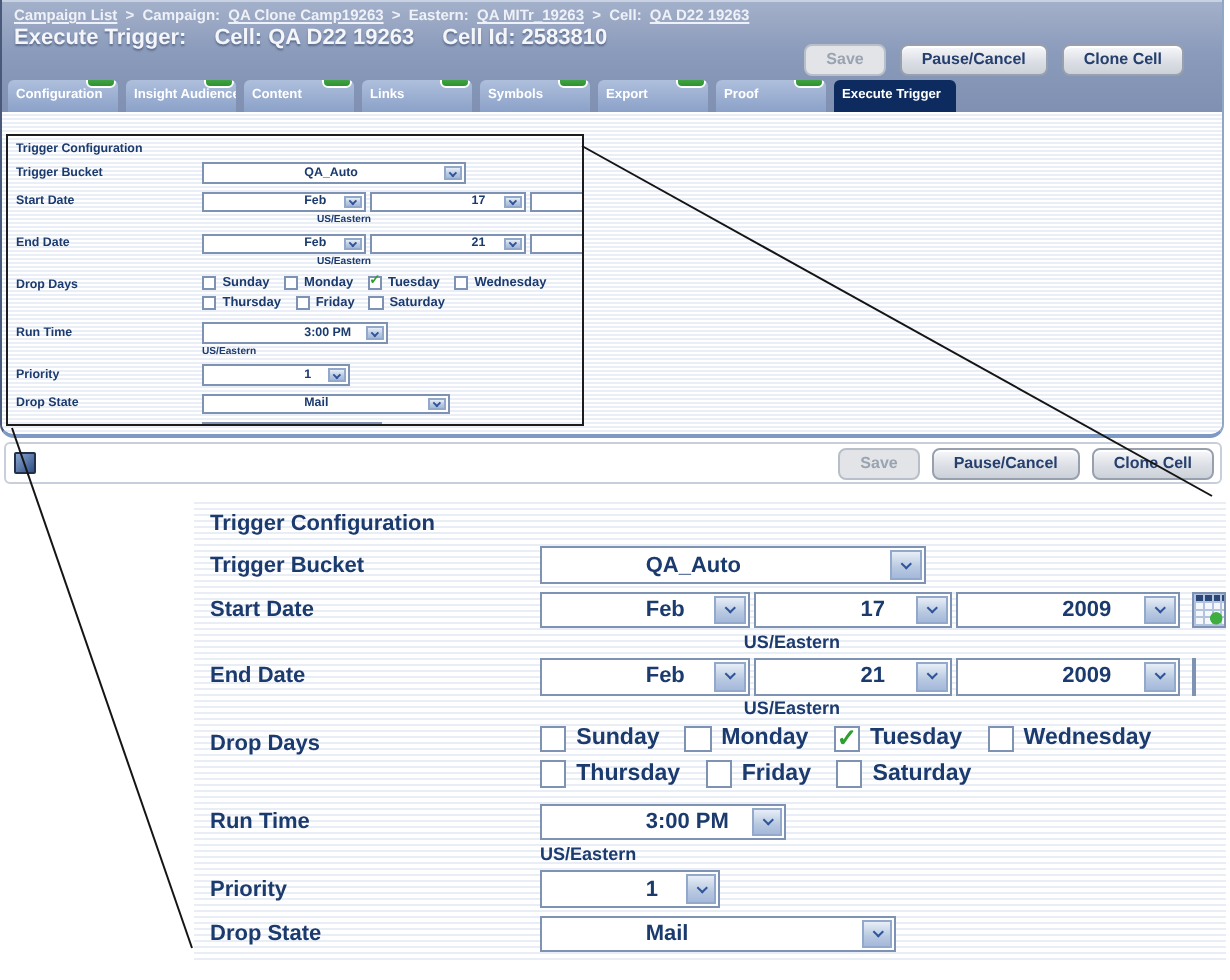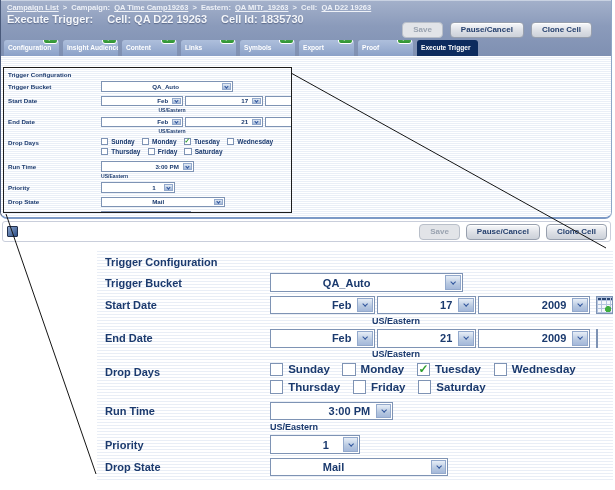--- a/index.html
+++ b/index.html
@@ -60,21 +60,21 @@
 
   
   .form-big{font-size:11px;}
   .form-small{font-size:6.2px;}
   .form-small .frow{margin-bottom:0.6em;}
   .tform{color:#1b3a6e;font-weight:bold;}
   .sect-title{padding:0.35em 0 0.5em 0;font-size:1em;}
   .frow{display:flex;align-items:flex-start;margin-bottom:0.32em;}
   .flabel{flex:0 0 15em;padding-top:0.3em;}
   .fctrl{flex:1;min-width:0;}
-  .dline{display:flex;align-items:center;gap:0.25em;text-align:right;}
+  .dline{display:flex;align-items:center;gap:0.25em;}
 
   .sel{display:inline-flex;align-items:center;border:1px solid #7e93b4;background:#fff;height:1.7em;
     box-sizing:border-box;vertical-align:middle;cursor:pointer;padding-left:48px;}
   .sel .txt{padding:0 0.35em;white-space:nowrap;overflow:hidden;}
   .sbtn{width:1.4em;align-self:stretch;margin:1px 1px 1px 2px;
     background:linear-gradient(#e7eef7,#b7c8e0 60%,#a4b8da);border:1px solid #93a9cc;box-sizing:border-box;
     display:flex;align-items:center;justify-content:center;}
   .sbtn::after{content:"";width:0.3em;height:0.3em;border-right:0.16em solid #2f549c;
     border-bottom:0.16em solid #2f549c;transform:rotate(45deg);margin-top:-0.18em;}
   .w-bucket .txt{width:10.6em;}
@@ -111,30 +111,30 @@
 <body>
 
 <div id="page">
 
   <div class="window">
     <div class="win-header">
       <div class="breadcrumb">
         <span class="bc-link">Campaign List</span>
         <span>&gt;</span>
         <span>Campaign:</span>
-        <span class="bc-link">QA Time Camp19263</span>
+        <span class="bc-link">QA Clone Camp19263</span>
         <span>&gt;</span>
         <span>Eastern:</span>
         <span class="bc-link">QA MITr_19263</span>
         <span>&gt;</span>
         <span>Cell:</span>
         <span class="bc-link">QA D22 19263</span>
       </div>
       <div class="page-title">
-        <span class="tseg">Execute Trigger:</span><span class="tseg">Cell: QA D22 19263</span><span class="tseg">Cell Id: 1835730</span>
+        <span class="tseg">Execute Trigger:</span><span class="tseg">Cell: QA D22 19263</span><span class="tseg">Cell Id: 2583810</span>
       </div>
       <div class="hdr-buttons">
         <span class="btn2 disabled">Save</span>
         <span class="btn2">Pause/Cancel</span>
         <span class="btn2">Clone Cell</span>
       </div>
       <div class="tabbar">
         <div class="tab"><span class="badge"></span><span>Configuration</span></div>
         <div class="tab"><span class="badge"></span><span>Insight Audience</span></div>
         <div class="tab"><span class="badge"></span><span>Content</span></div>

